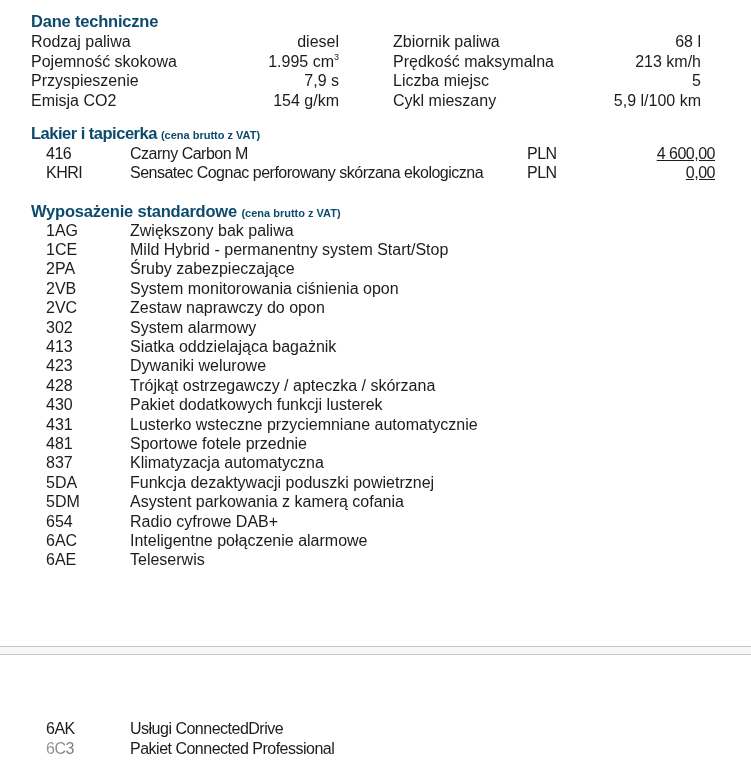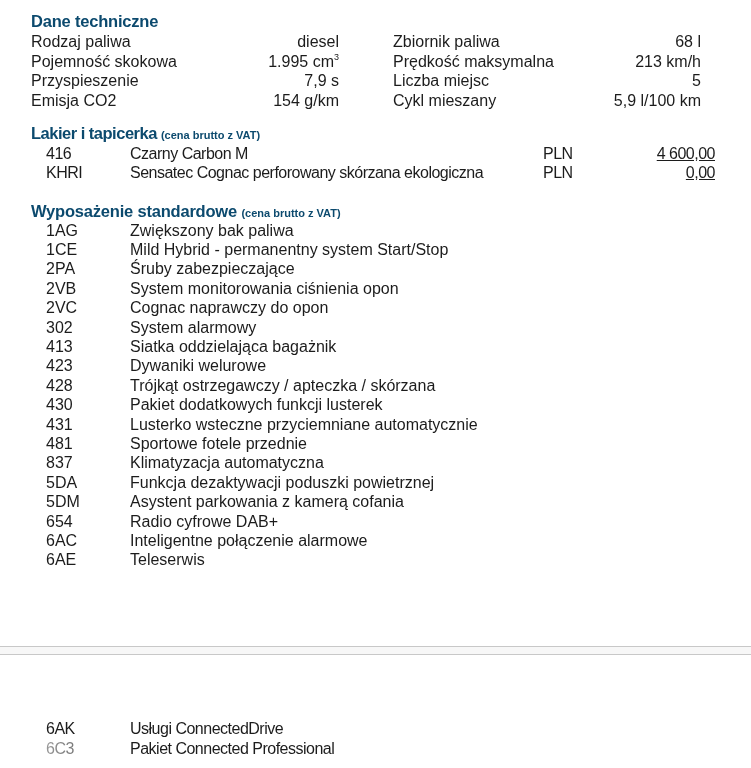--- a/index.html
+++ b/index.html
@@ -7,21 +7,21 @@
          font-family:"Liberation Sans", sans-serif; color:#1a1a1a; }
   .sec-title { position:absolute; left:31px; font-weight:bold; font-size:16.5px; color:#0c4a6e; white-space:nowrap; letter-spacing:-0.2px; }
   .sec-title .note { font-size:11px; font-weight:bold; letter-spacing:0; }
   .row { position:absolute; font-size:16px; line-height:19.4px; white-space:nowrap; color:#1c1c1c; }
   .tech-label { position:absolute; left:31px; }
   .tech-val { position:absolute; right:412px; text-align:left; }
   .tech-label2 { position:absolute; left:393px; }
   .tech-val2 { position:absolute; right:50px; text-align:right; }
   .code { position:absolute; left:46px; }
   .desc { position:absolute; left:110px;margin-left:20px; }
-  .cur { position:absolute; left:527px;margin-left:16px; }
+  .cur { position:absolute; left:527px; }
   .price { position:absolute; right:36px; text-align:right;text-decoration:underline; }
   sup { font-size:9px; vertical-align:7px; line-height:0; }
   .cond { letter-spacing:-0.5px; }
   .divider { position:absolute; left:0; width:751px; height:7px; top:646px;
              border-top:1px solid #c8c8c8; border-bottom:1px solid #c8c8c8; background:#f7f7f7; }
   .watermark { position:absolute; left:0; top:738px; width:120px; height:20px;
                background:linear-gradient(90deg, rgba(255,255,255,0.75), rgba(255,255,255,0.2)); }
 </style>
 </head>
 <body>
@@ -86,21 +86,21 @@
     <div class="row" style="top: 259.3px; left: 0px; width: 751px;">
       <span class="code">2PA</span>
       <span class="desc">Śruby zabezpieczające</span>
     </div>
     <div class="row" style="top: 278.7px; left: 0px; width: 751px;">
       <span class="code">2VB</span>
       <span class="desc">System monitorowania ciśnienia opon</span>
     </div>
     <div class="row" style="top: 298.1px; left: 0px; width: 751px;">
       <span class="code">2VC</span>
-      <span class="desc">Cognac naprawczy do opon</span>
+      <span class="desc">Zestaw naprawczy do opon</span>
     </div>
     <div class="row" style="top: 317.5px; left: 0px; width: 751px;">
       <span class="code">302</span>
       <span class="desc">System alarmowy</span>
     </div>
     <div class="row" style="top: 336.9px; left: 0px; width: 751px;">
       <span class="code">413</span>
       <span class="desc">Siatka oddzielająca bagażnik</span>
     </div>
     <div class="row" style="top: 356.3px; left: 0px; width: 751px;">

